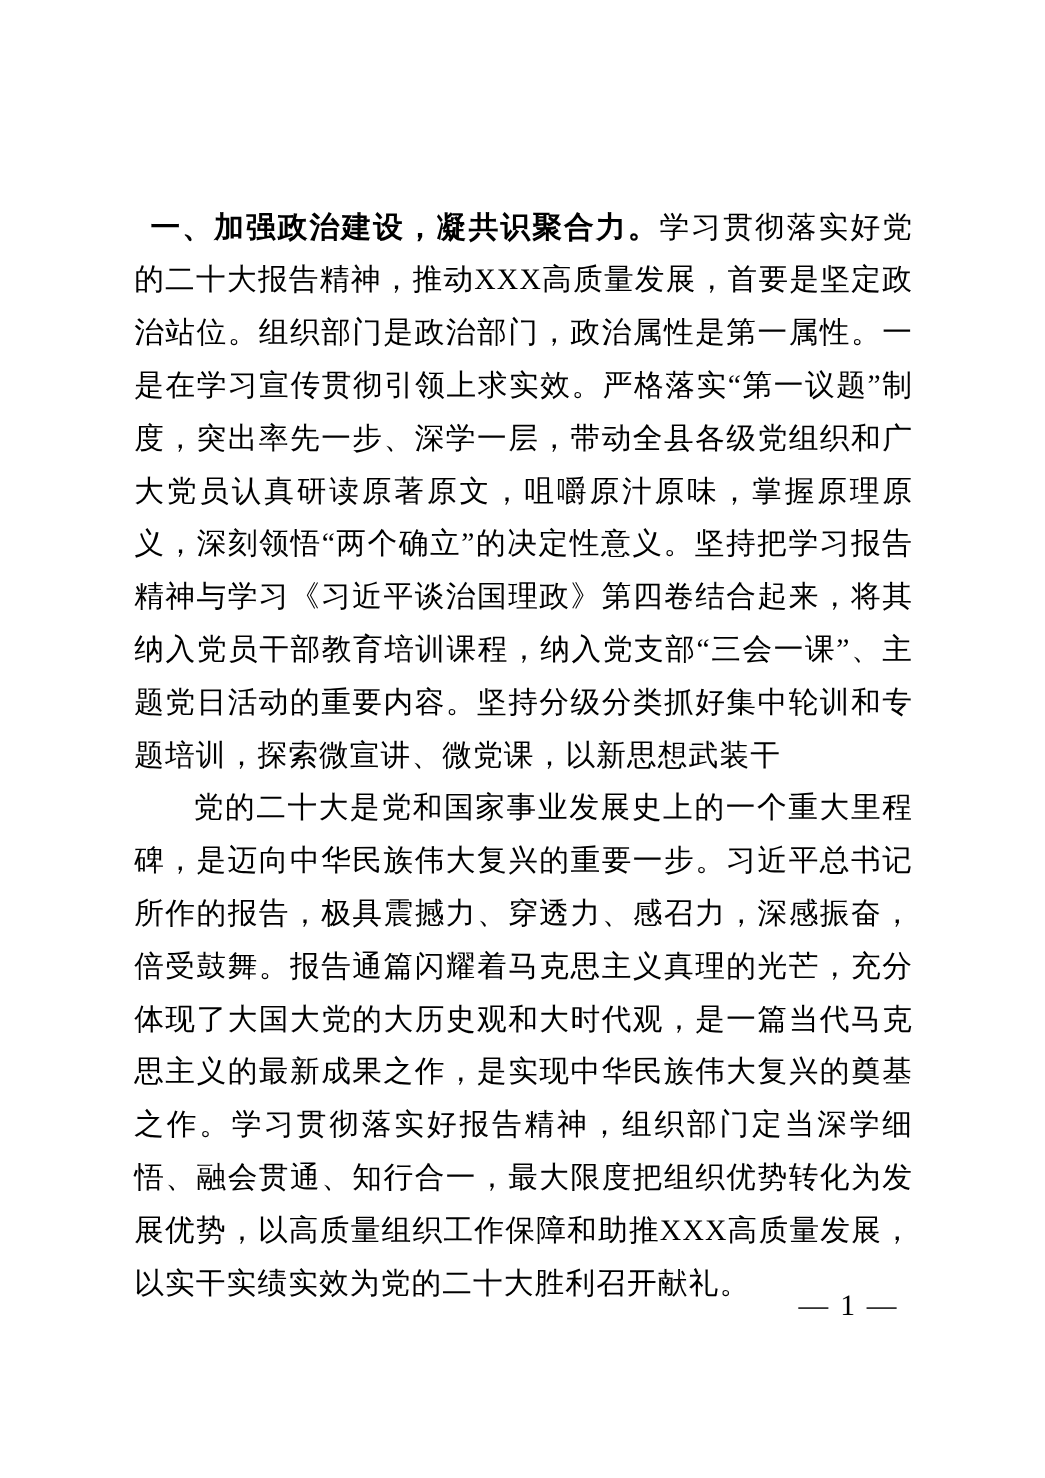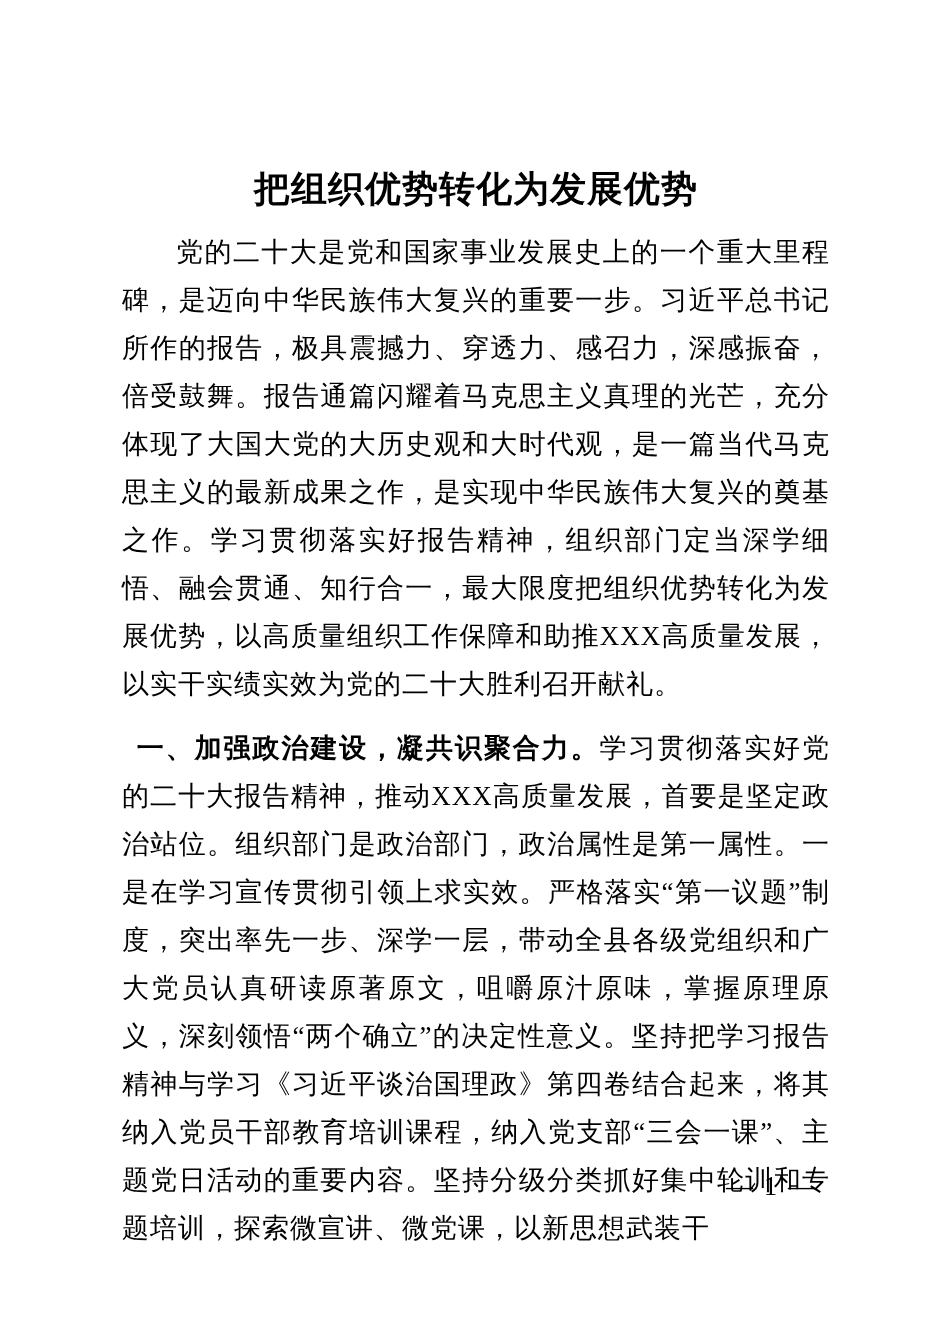--- a/index.html
+++ b/index.html
@@ -58,21 +58,20 @@
     color: #000000;
     letter-spacing: 2px;
     white-space: nowrap;
   }
 </style>
 </head>
 <body>
 
 <div class="page">
 
-  <h1 class="doc-title">把组织优势转化为发展优势</h1>
+
+  <p class="para section-para"><strong class="hei-bold">一、加强政治建设，凝共识聚合力。</strong><span>学习贯彻落实好党的二十大报告精神，推动XXX高质量发展，首要是坚定政治站位。组织部门是政治部门，政治属性是第一属性。一是在学习宣传贯彻引领上求实效。严格落实“第一议题”制度，突出率先一步、深学一层，带动全县各级党组织和广大党员认真研读原著原文，咀嚼原汁原味，掌握原理原义，深刻领悟“两个确立”的决定性意义。坚持把学习报告精神与学习《习近平谈治国理政》第四卷结合起来，将其纳入党员干部教育培训课程，纳入党支部“三会一课”、主题党日活动的重要内容。坚持分级分类抓好集中轮训和专题培训，探索微宣讲、微党课，以新思想武装干</span></p>
 
   <p class="para first-para"><span>党的二十大是党和国家事业发展史上的一个重大里程碑，是迈向中华民族伟大复兴的重要一步。习近平总书记所作的报告，极具震撼力、穿透力、感召力，深感振奋，倍受鼓舞。报告通篇闪耀着马克思主义真理的光芒，充分体现了大国大党的大历史观和大时代观，是一篇当代马克思主义的最新成果之作，是实现中华民族伟大复兴的奠基之作。学习贯彻落实好报告精神，组织部门定当深学细悟、融会贯通、知行合一，最大限度把组织优势转化为发展优势，以高质量组织工作保障和助推XXX高质量发展，以实干实绩实效为党的二十大胜利召开献礼。</span></p>
-
-  <p class="para section-para"><strong class="hei-bold">一、加强政治建设，凝共识聚合力。</strong><span>学习贯彻落实好党的二十大报告精神，推动XXX高质量发展，首要是坚定政治站位。组织部门是政治部门，政治属性是第一属性。一是在学习宣传贯彻引领上求实效。严格落实“第一议题”制度，突出率先一步、深学一层，带动全县各级党组织和广大党员认真研读原著原文，咀嚼原汁原味，掌握原理原义，深刻领悟“两个确立”的决定性意义。坚持把学习报告精神与学习《习近平谈治国理政》第四卷结合起来，将其纳入党员干部教育培训课程，纳入党支部“三会一课”、主题党日活动的重要内容。坚持分级分类抓好集中轮训和专题培训，探索微宣讲、微党课，以新思想武装干</span></p>
 
   <div class="page-number">— 1 —</div>
 
 </div>
 
 </body></html>

